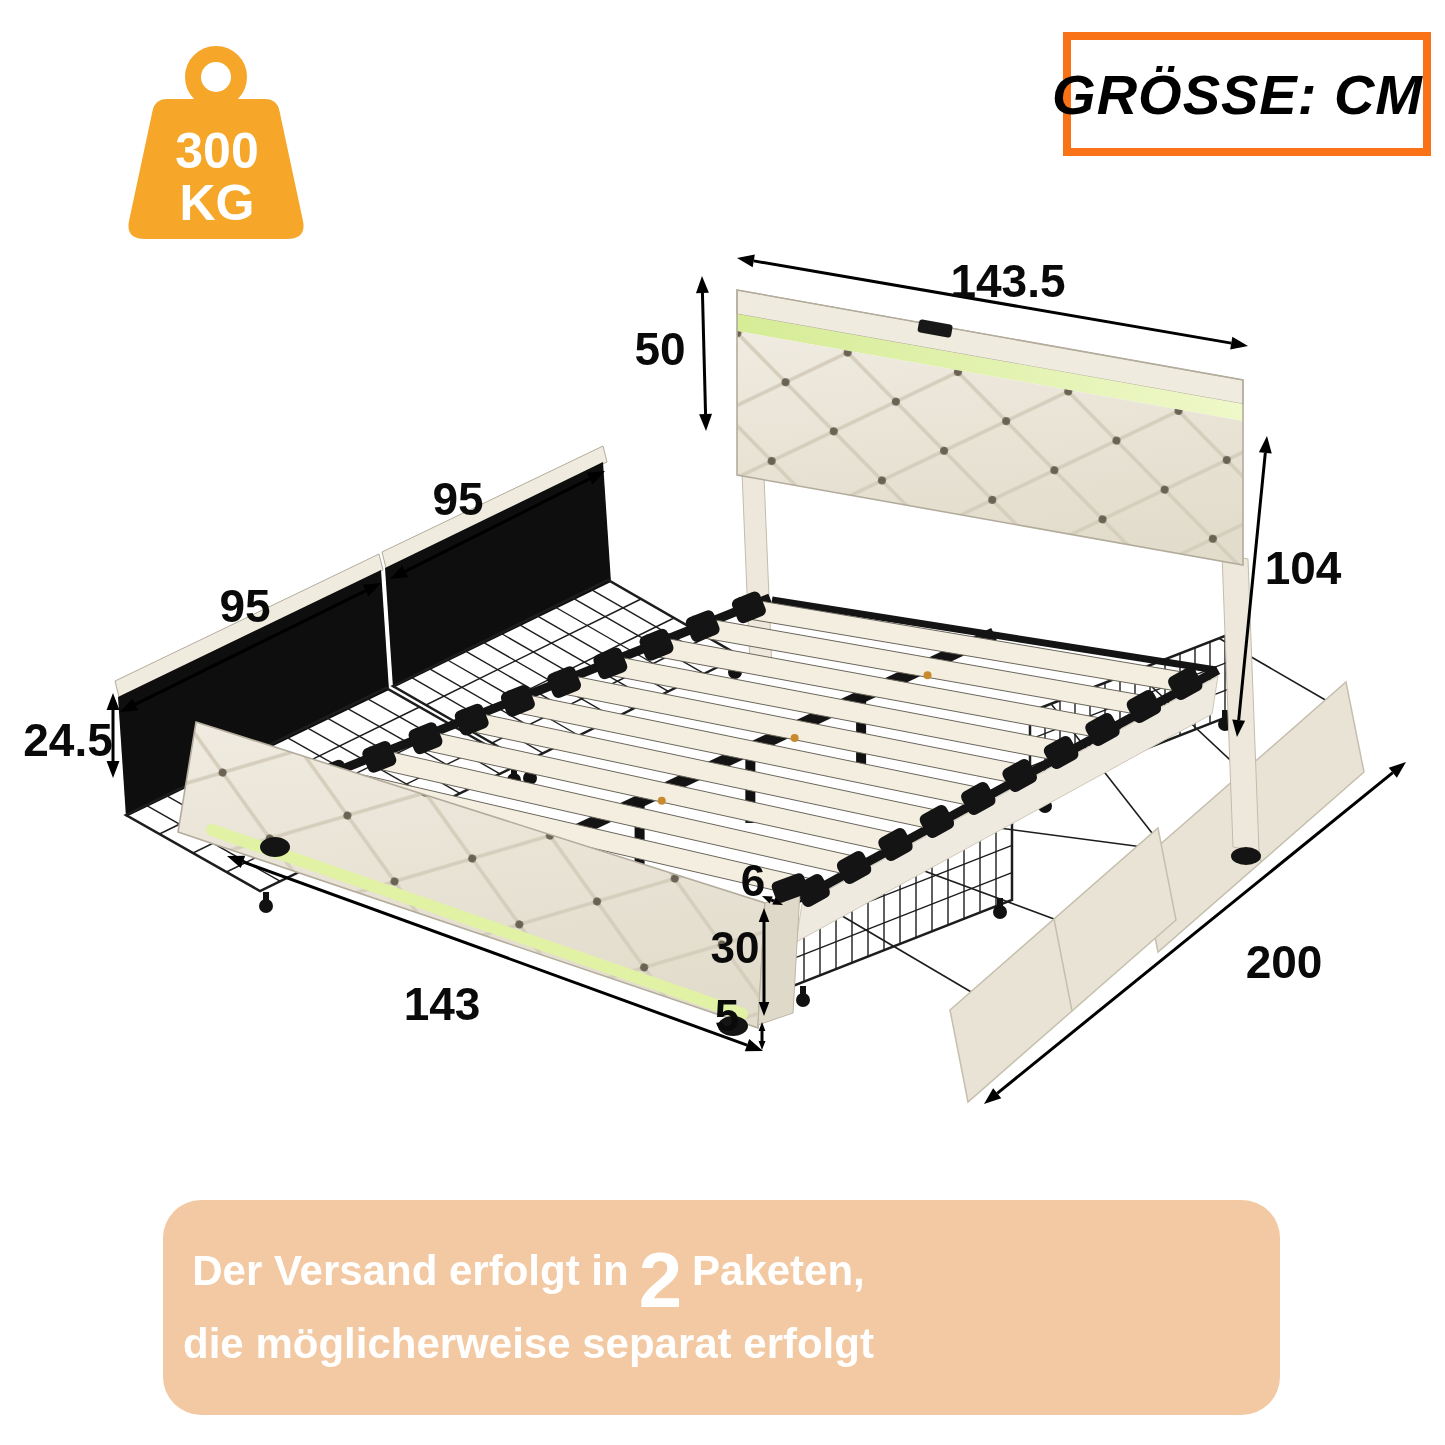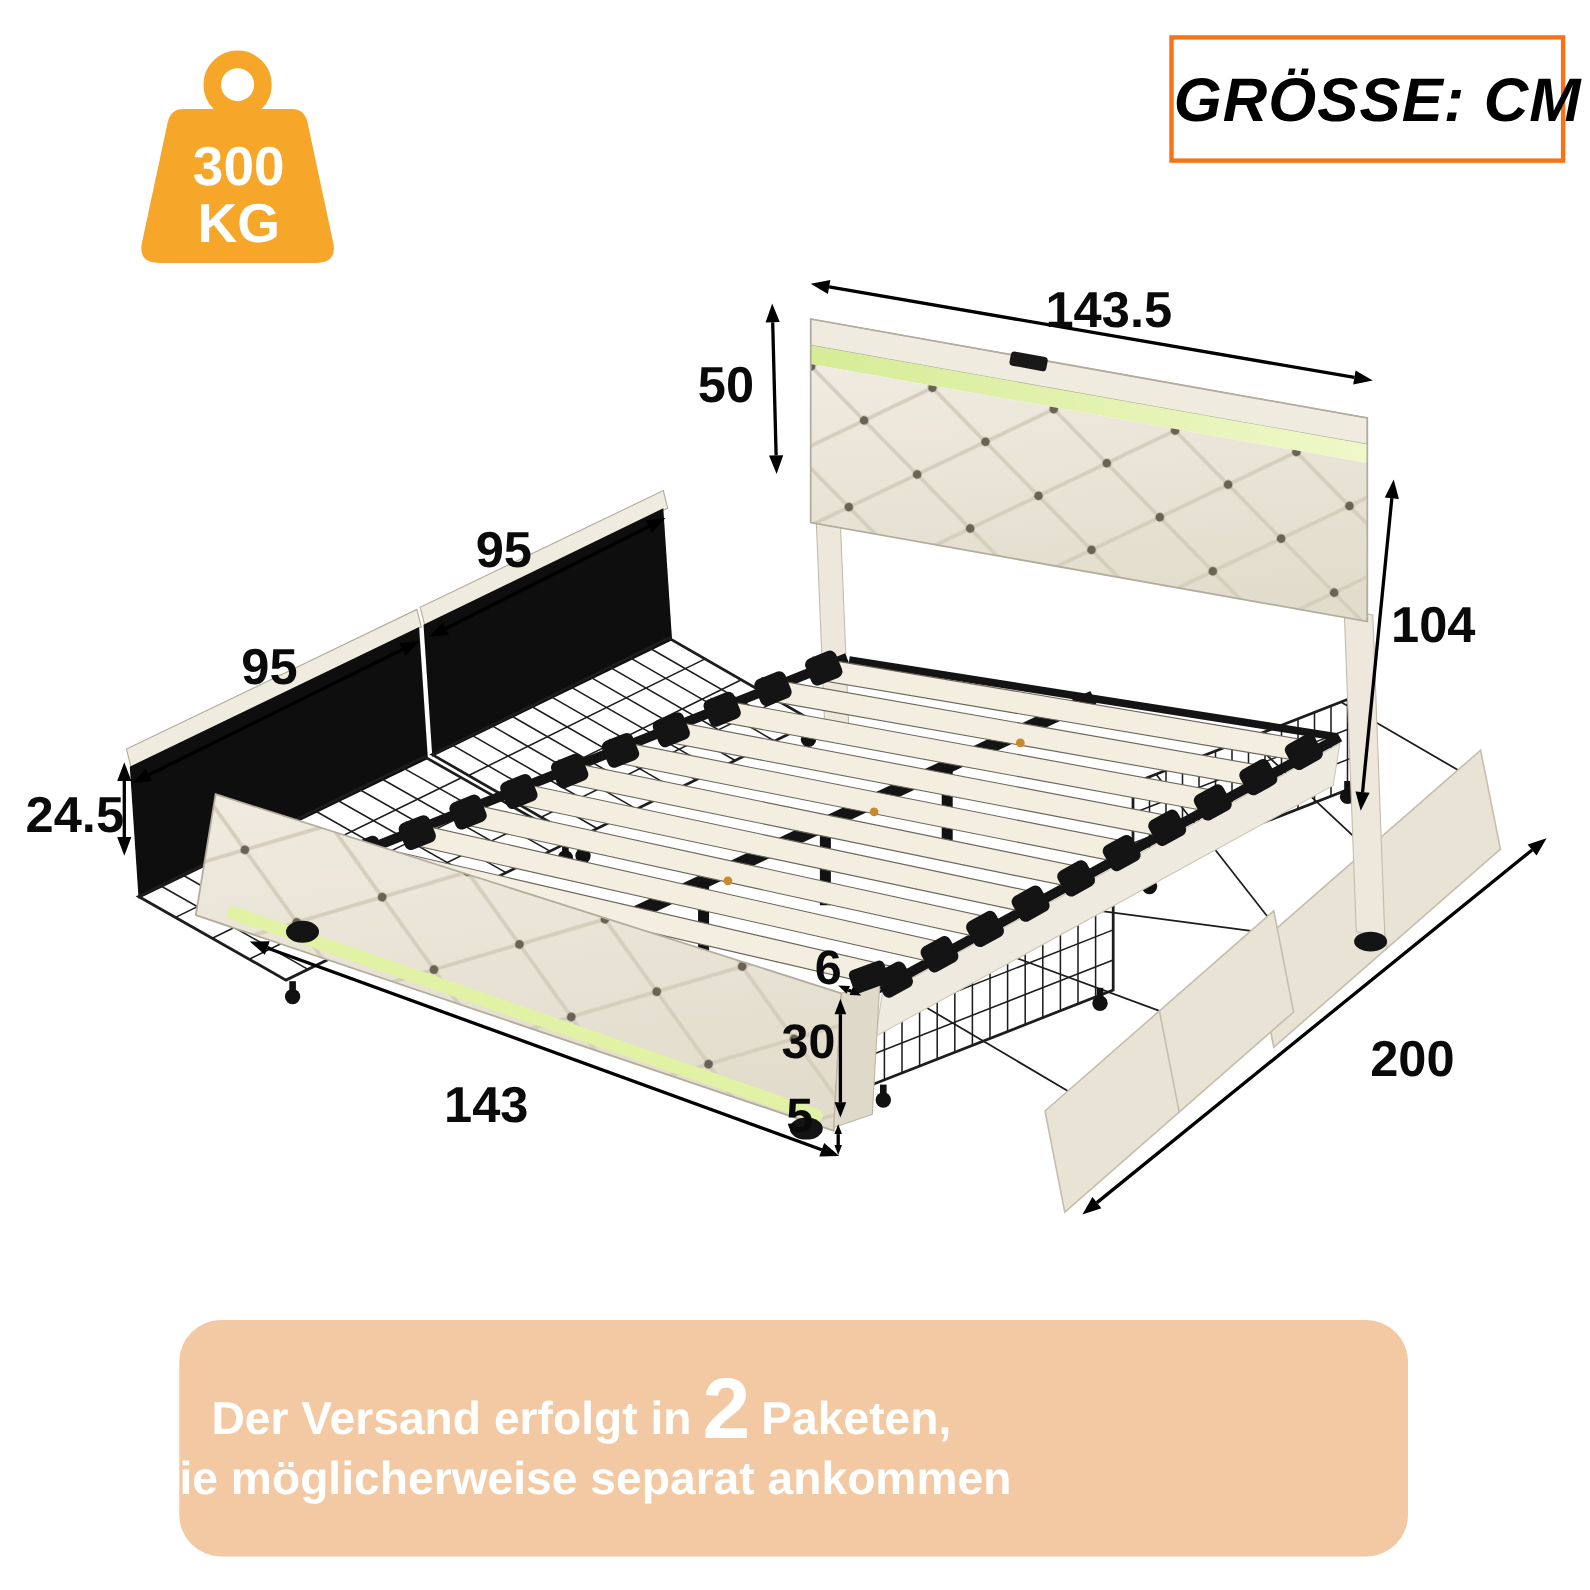--- a/index.html
+++ b/index.html
@@ -3,27 +3,27 @@
 <meta charset="utf-8">
 <style>
   html,body{margin:0;padding:0;background:#fff;}
   #stage{position:relative;width:1445px;height:1445px;background:#ffffff;overflow:hidden;
          font-family:"Liberation Sans","DejaVu Sans",sans-serif;}
   #bed-svg{position:absolute;left:0;top:0;}
   
   #weight-badge{position:absolute;left:106px;top:30px;width:220px;height:220px;}
   
   #size-box{position:absolute;left:1063px;top:32px;width:352px;height:108px;background:#fff;
-            border:4px solid #f97316;display:flex;align-items:center;justify-content:flex-start;}
+            border:8px solid #f97316;display:flex;align-items:center;justify-content:flex-end;}
   #size-box span{font-style:italic;font-weight:700;font-size:56px;color:#000;letter-spacing:1px;white-space:nowrap;}
   
   #banner{position:absolute;left:163px;top:1200px;width:1117px;height:215px;border-radius:38px;background:#F2C9A2;}
   #banner-text{position:absolute;left:8px;top:0;width:715px;height:215px;display:flex;flex-direction:column;
                justify-content:center;align-items:center;gap:10px;color:#fff;font-weight:700;}
-  .banner-line{display:flex;align-items:flex-end;gap:10px;font-size:42px;line-height:1.05;white-space:nowrap;}
+  .banner-line{display:flex;align-items:flex-start;gap:10px;font-size:42px;line-height:1.05;white-space:nowrap;}
   .banner-big{font-size:78px;line-height:.8;}
   .dimtext{font-weight:700;fill:#0a0a0a;}
 </style>
 </head>
 <body>
 
 <div id="stage">
 
   <div id="weight-badge">
     <svg width="220" height="220" viewBox="90 25 220 220">
@@ -303,18 +303,18 @@
   </svg>
 
   <div id="banner">
     <div id="banner-text">
       <div class="banner-line">
         <span>Der Versand erfolgt in</span>
         <span class="banner-big">2</span>
         <span>Paketen,</span>
       </div>
       <div class="banner-line">
-        <span>die möglicherweise separat ankommen</span>
+        <span>die möglicherweise separat erfolgt</span>
       </div>
     </div>
 
   </div>
 </div>
 
 </body></html>

